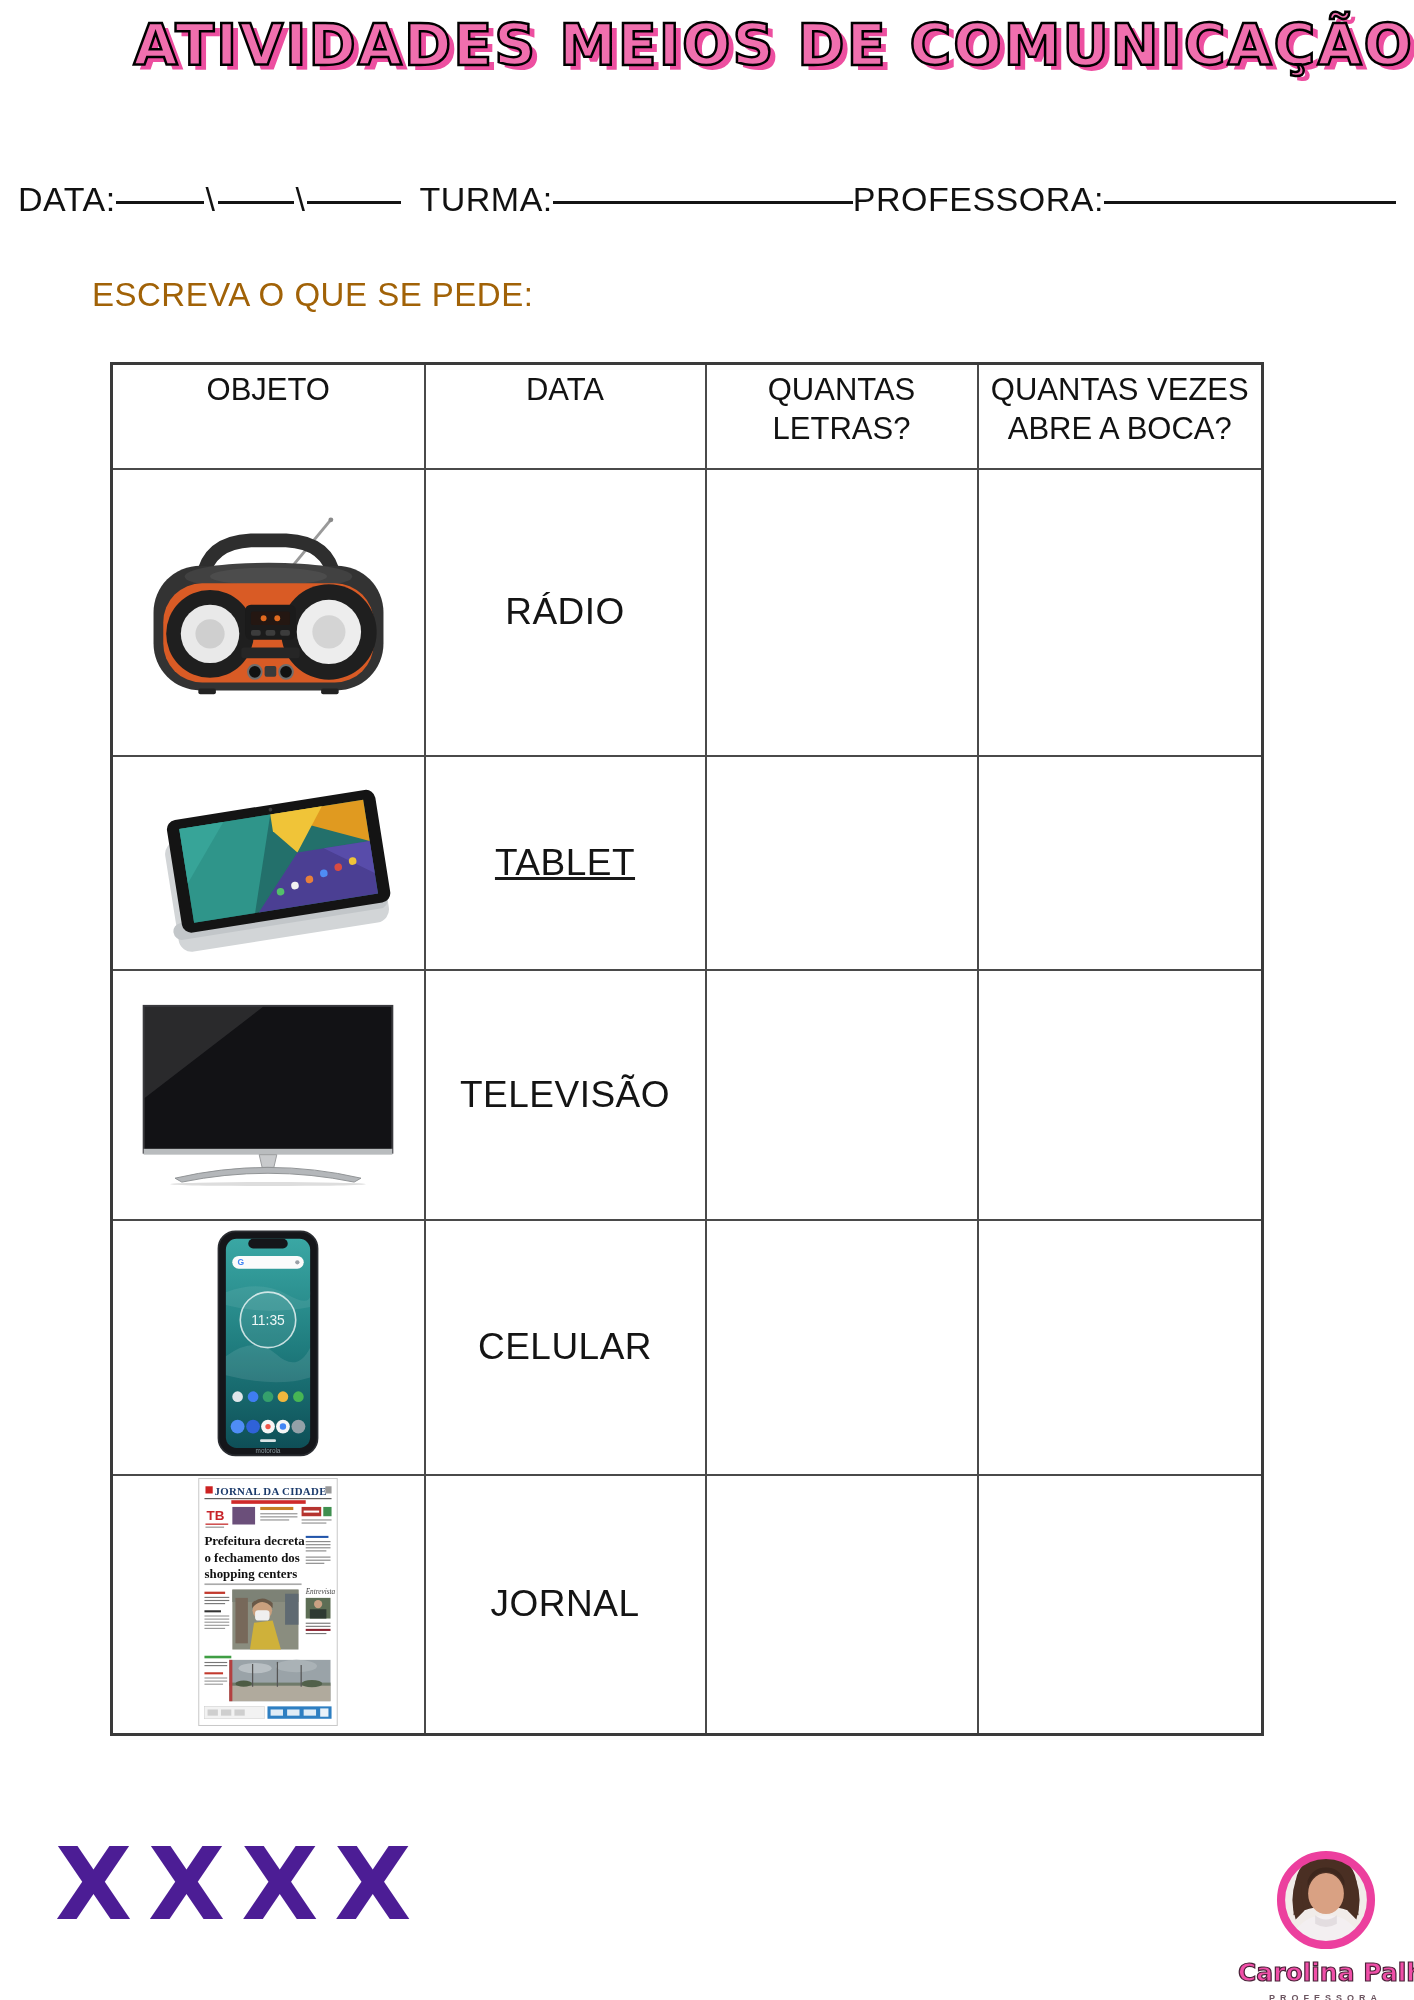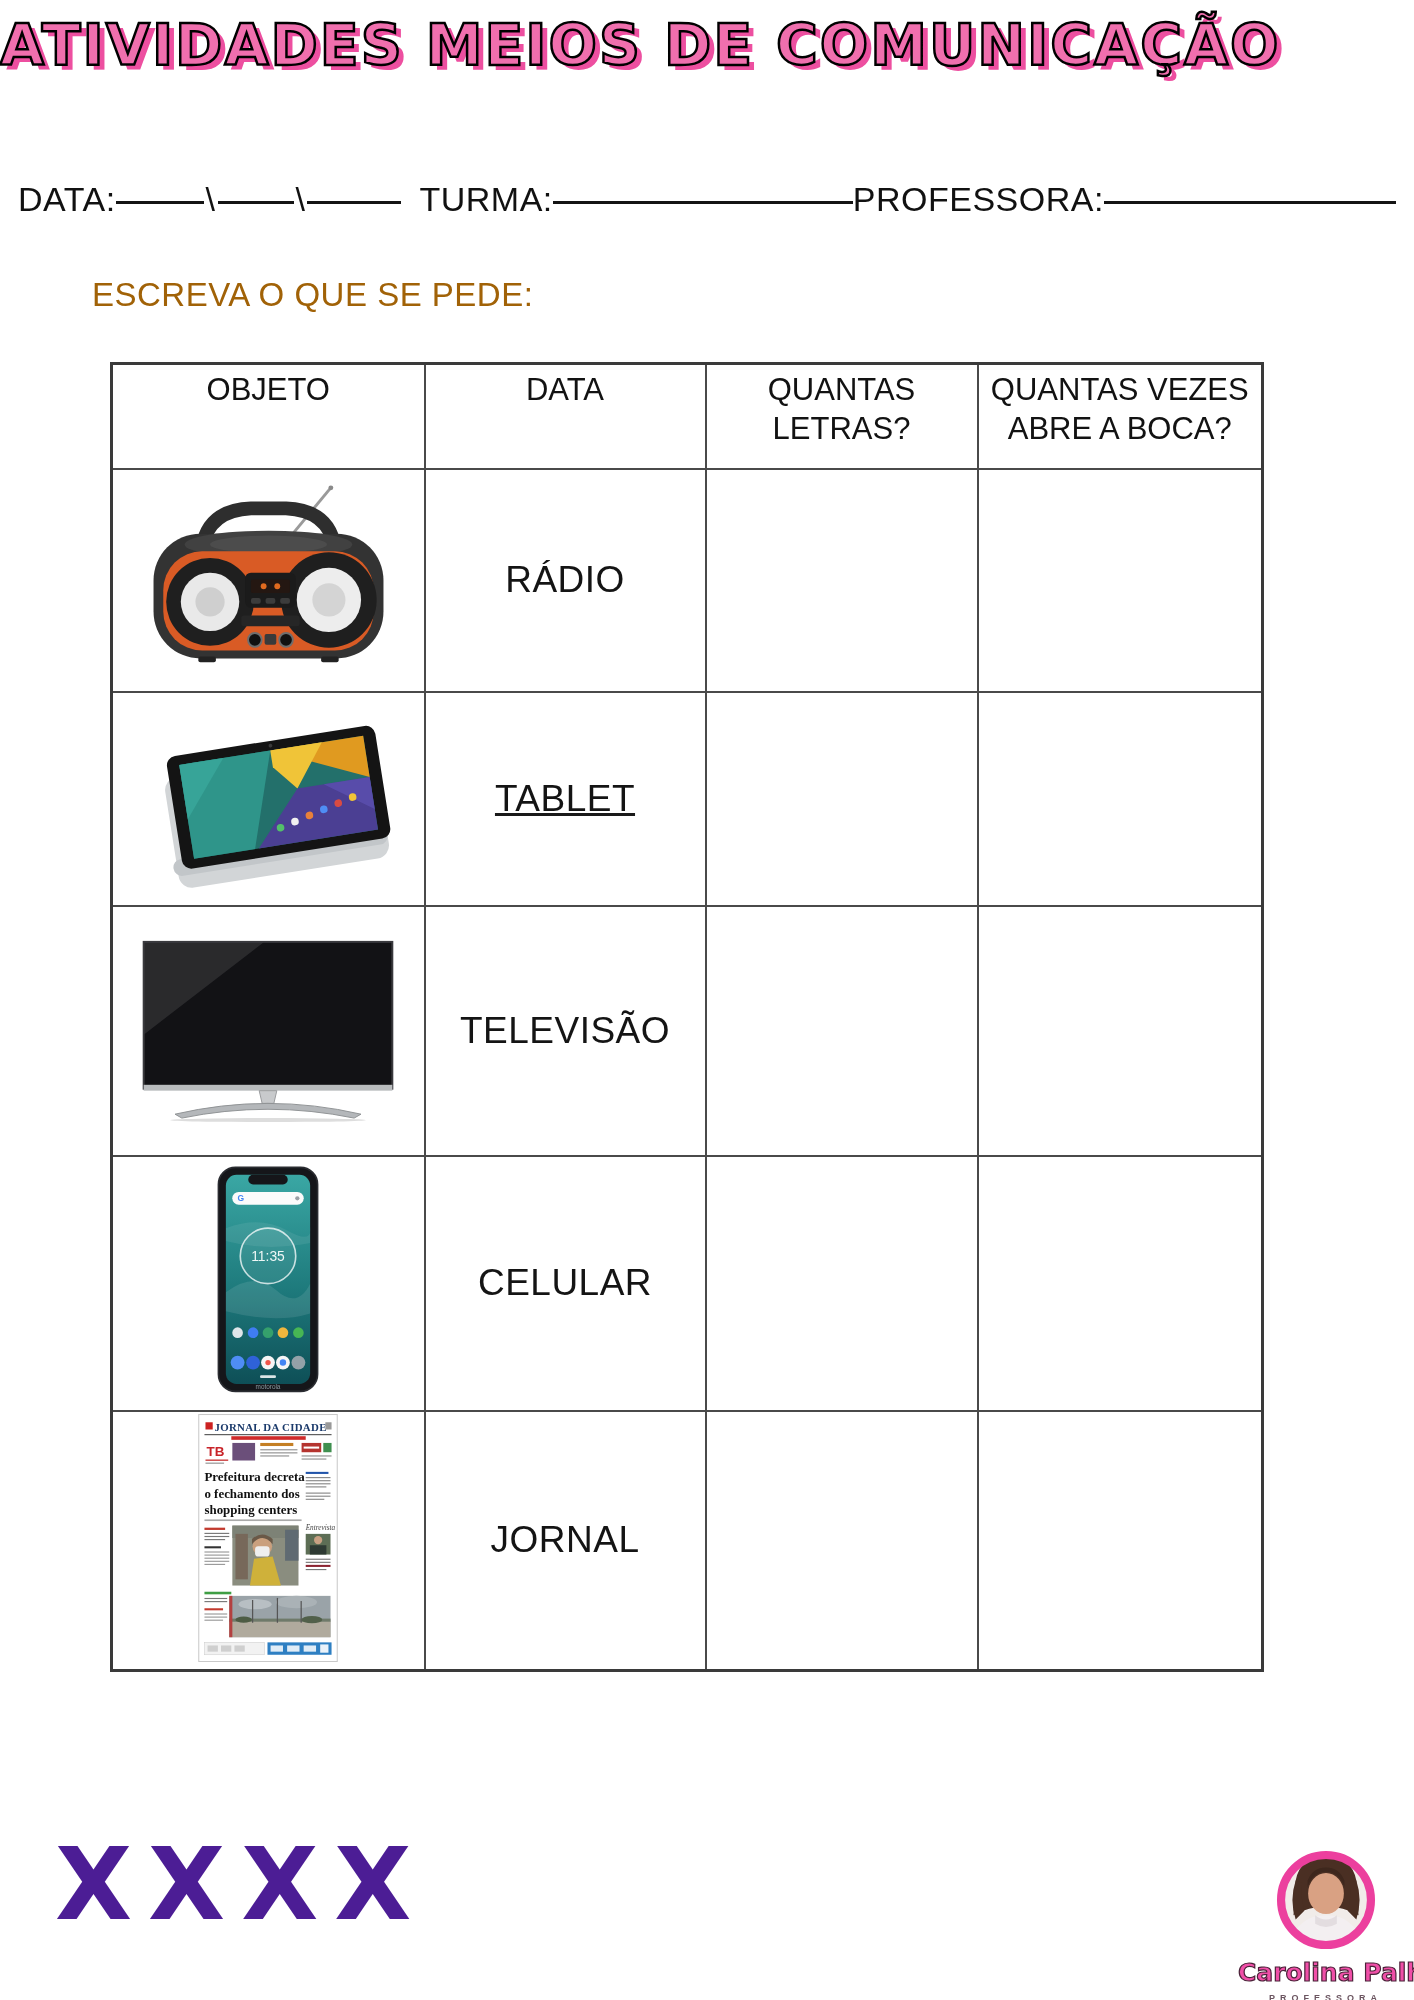--- a/index.html
+++ b/index.html
@@ -2,21 +2,21 @@
 <html><head>
 <meta charset="utf-8">
 <style>
   html,body{margin:0;padding:0;background:#ffffff;}
   .page{
     position:relative;width:1414px;height:2000px;background:#ffffff;overflow:hidden;
     font-family:"Liberation Sans", sans-serif;color:#1a1a1a;
   }
   
   .title{
-    position:absolute;top:12px;left:0;width:100%;text-align:left;
+    position:absolute;top:12px;left:0;width:100%;text-align:right;
     font-family:"DejaVu Sans", sans-serif;font-weight:800;font-size:57px;letter-spacing:2px;
     color:#f06fae;-webkit-text-stroke:2.5px #000;
     text-shadow:6px 5px 0 #ed4fa0;white-space:nowrap;
   }
   
   .fill-line{
     position:absolute;left:18px;right:18px;display:flex;align-items:flex-end;
     font-size:34px;line-height:1.05;letter-spacing:0.5px;color:#111;
   }
   .fill-line .lbl{white-space:nowrap;}
@@ -31,21 +31,21 @@
   table.sheet{
     position:absolute;left:110px;top:362px;border-collapse:collapse;table-layout:fixed;
     border:3px solid #3a3a3a;
   }
   table.sheet td,table.sheet th{border:2px solid #4a4a4a;padding:0;}
   table.sheet th{
     vertical-align:top;padding-top:6px;font-weight:400;font-size:31px;line-height:1.25;
     text-align:center;color:#121212;
   }
   table.sheet thead tr{height:105px;}
-  tbody tr:nth-child(1){height:223px;}
+  tbody tr:nth-child(1){height:287px;}
   tbody tr:nth-child(2){height:214px;text-decoration:underline;}
   tbody tr:nth-child(3){height:250px;margin-top:30px;}
   tbody tr:nth-child(4){height:255px;}
   tbody tr:nth-child(5){height:260px;}
   td.obj{text-align:center;vertical-align:middle;}
   td.nameCell{text-align:center;vertical-align:middle;font-size:37px;letter-spacing:0.5px;color:#141414;}
   
   .xxxx{
     position:absolute;left:55px;top:1826px;
     font-weight:800;font-size:100px;letter-spacing:16px;color:#4c1d95;

